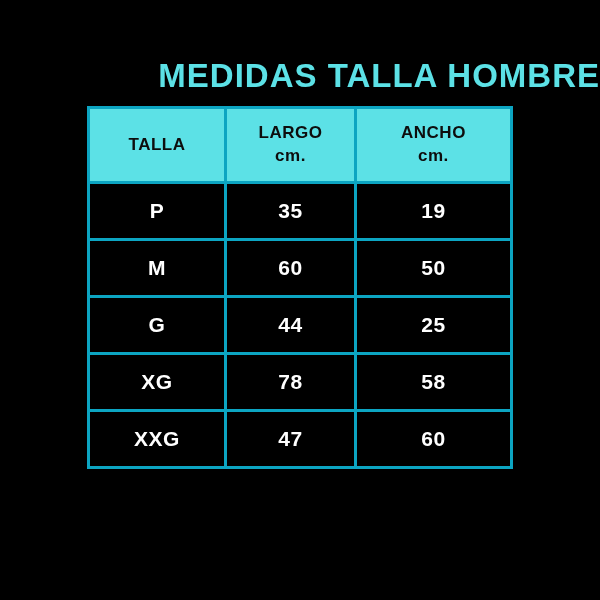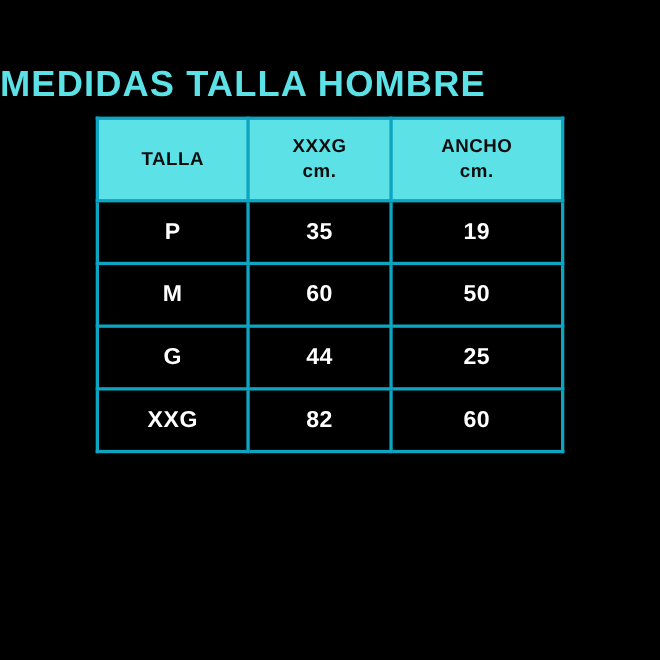--- a/index.html
+++ b/index.html
@@ -13,21 +13,21 @@
   }
   .page {
     width: 600px;
     height: 600px;
     background: #000000;
   }
   .title {
     padding-top: 58px;
     margin: 0 auto 7px auto;
     width: 600px;
-    text-align: left;
+    text-align: right;
     color: #5CE1E6;
     font-size: 33px;
     font-weight: 900;
     letter-spacing: 1px;
     line-height: 1.1;
   }
   table.size-table {
     width: 426px;
     margin: 12px auto;
     border-collapse: collapse;
@@ -75,21 +75,21 @@
       <col class="col-largo">
       <col class="col-ancho">
     </colgroup>
     <thead>
       <tr>
         <th>
           <span class="hdr-line">TALLA</span>
             <span class="hdr-line"></span>
         </th>
         <th>
-          <span class="hdr-line">XXXG</span>
+          <span class="hdr-line">LARGO</span>
             <span class="hdr-line">cm.</span>
         </th>
         <th>
           <span class="hdr-line">ANCHO</span>
             <span class="hdr-line">cm.</span>
         </th>
       </tr>
     </thead>
     <tbody>
       <tr>
@@ -101,20 +101,25 @@
         <td>M</td>
         <td>60</td>
         <td>50</td>
       </tr>
       <tr>
         <td>G</td>
         <td>44</td>
         <td>25</td>
       </tr>
       <tr>
+        <td>XG</td>
+        <td>78</td>
+        <td>58</td>
+      </tr>
+      <tr>
         <td>XXG</td>
-        <td>82</td>
+        <td>47</td>
         <td>60</td>
       </tr>
     </tbody>
   </table>
 
 </div>
 
 </body></html>

